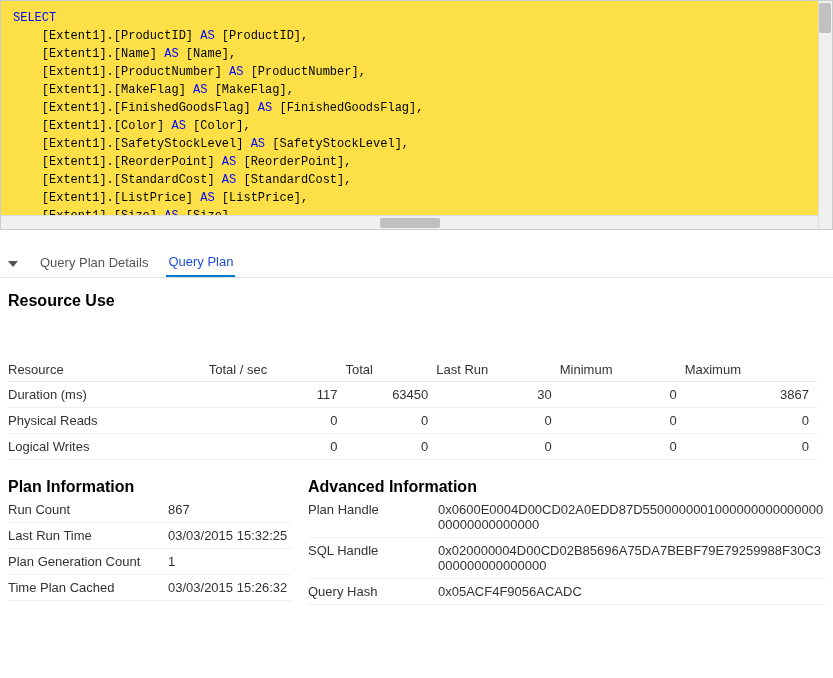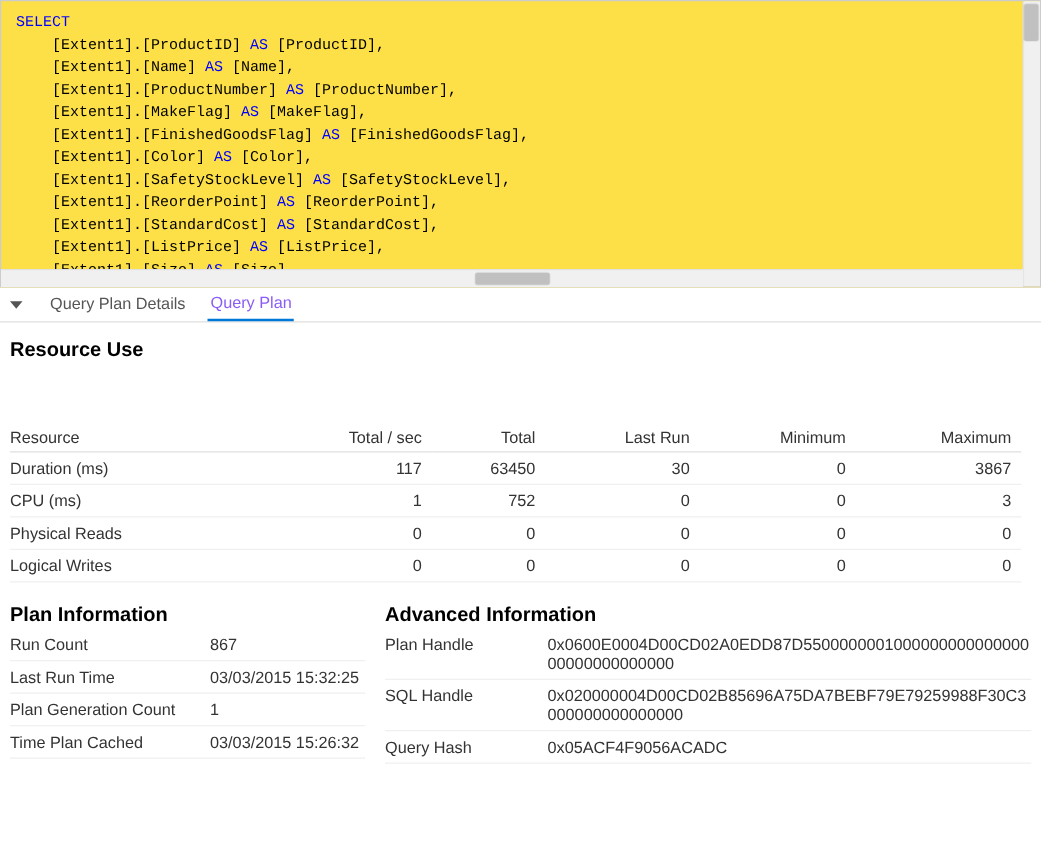--- a/index.html
+++ b/index.html
@@ -53,41 +53,41 @@
     .scrollbar-hthumb {
       width: 60px;
       height: 10px;
       background: #c0c0c0;
       border-radius: 2px;
     }
 
     .tabs-row {
       display: flex;
       align-items: center;
-      padding: 0 8px 0 8px;
+      padding: 20px 8px 0 8px;
       border-bottom: 1px solid #e0e0e0;
       gap: 16px;
     }
     .chevron-down {
       width: 0; height: 0;
       border-left: 5px solid transparent;
       border-right: 5px solid transparent;
       border-top: 6px solid #555;
       display: inline-block;
       margin-right: 4px;
       vertical-align: middle;
     }
     .tab-item {
       padding: 4px 2px 6px 2px;
       cursor: pointer;
       font-size: 13px;
       color: #555;
     }
     .tab-item.active {
-      color: #8b5cf6;
+      color: #1d4ed8;
       border-bottom: 2px solid #0078d7;
     }
 
     .section {
       padding: 14px 16px 4px 8px;
     }
     .section-title {
       font-size: 16px;
       font-weight: 600;
       color: #000;
@@ -101,21 +101,21 @@
       margin-top: 48px;
     }
     table.resource-table th {
       text-align: left;
       font-weight: normal;
       color: #333;
       padding: 4px 8px 4px 0;
       border-bottom: 1px solid #e0e0e0;
     }
     table.resource-table th:not(:first-child) {
-      text-align: right;
+      text-align: left;
     }
     table.resource-table td {
       padding: 5px 8px 5px 0;
       border-bottom: 1px solid #f0f0f0;
       color: #333;
     }
     table.resource-table td:not(:first-child) {
       text-align: right;
     }
 
@@ -190,28 +190,20 @@
     <tbody id="resource-tbody">
         <tr>
           <td>Duration (ms)</td>
           <td>117</td>
           <td>63450</td>
           <td>30</td>
           <td>0</td>
           <td>3867</td>
         </tr>
         <tr>
-          <td>CPU (ms)</td>
-          <td>1</td>
-          <td>752</td>
-          <td>0</td>
-          <td>0</td>
-          <td>3</td>
-        </tr>
-        <tr>
           <td>Physical Reads</td>
           <td>0</td>
           <td>0</td>
           <td>0</td>
           <td>0</td>
           <td>0</td>
         </tr>
         <tr>
           <td>Logical Writes</td>
           <td>0</td>

